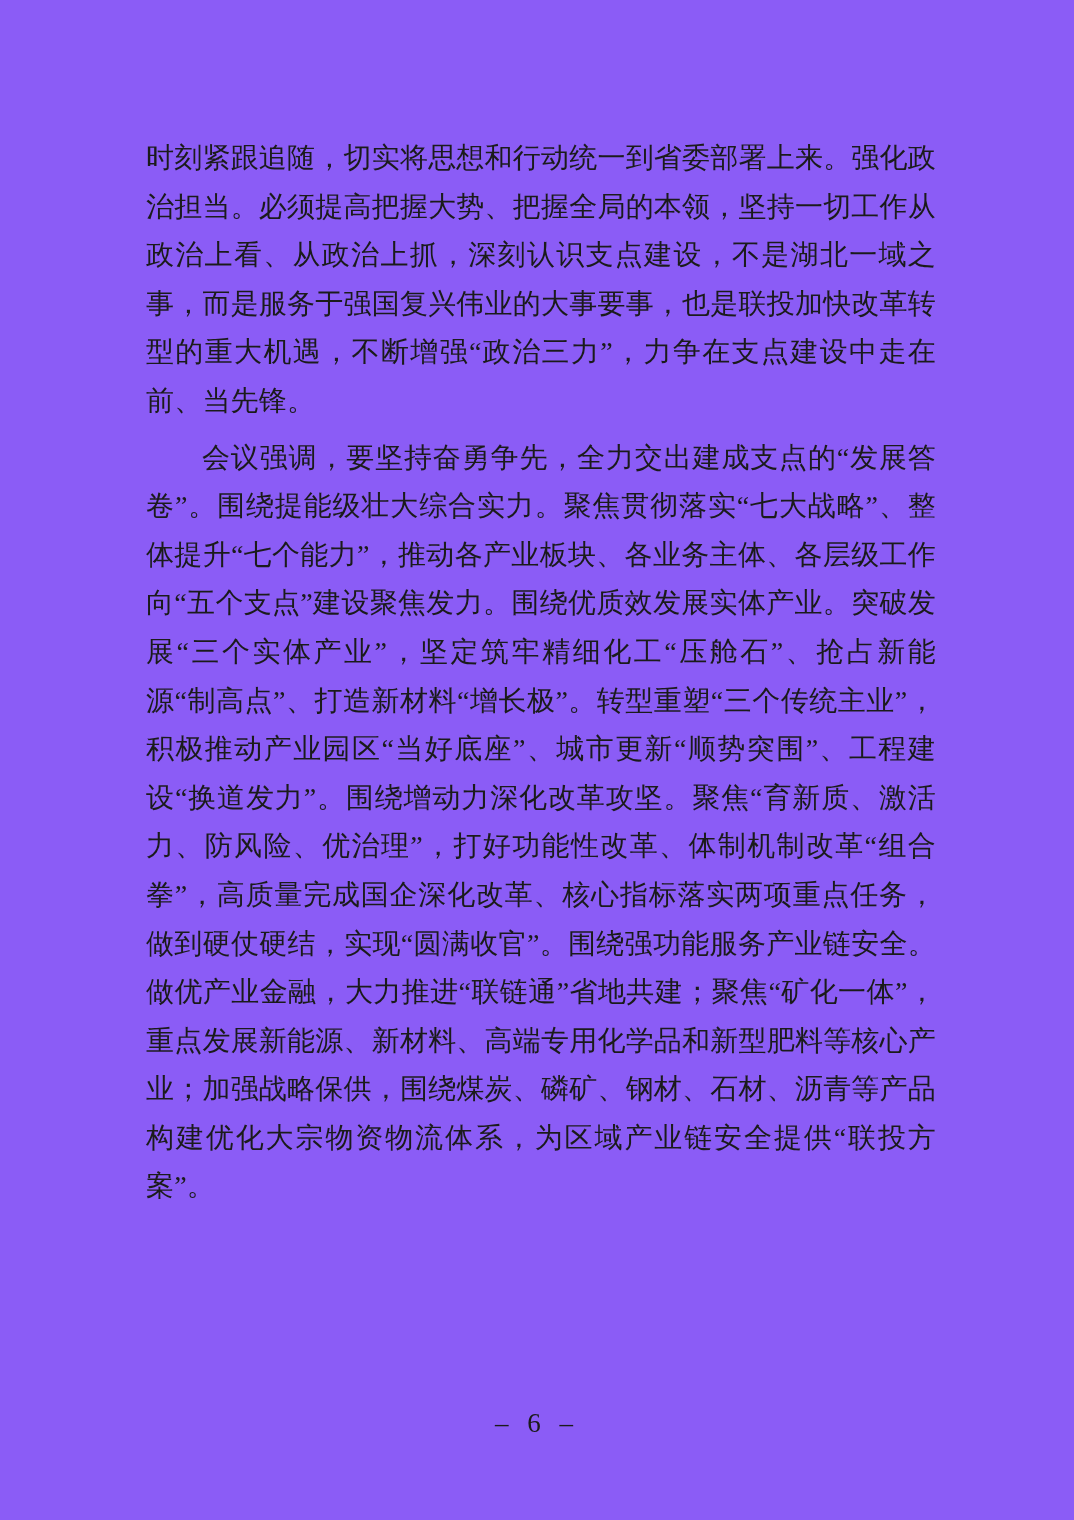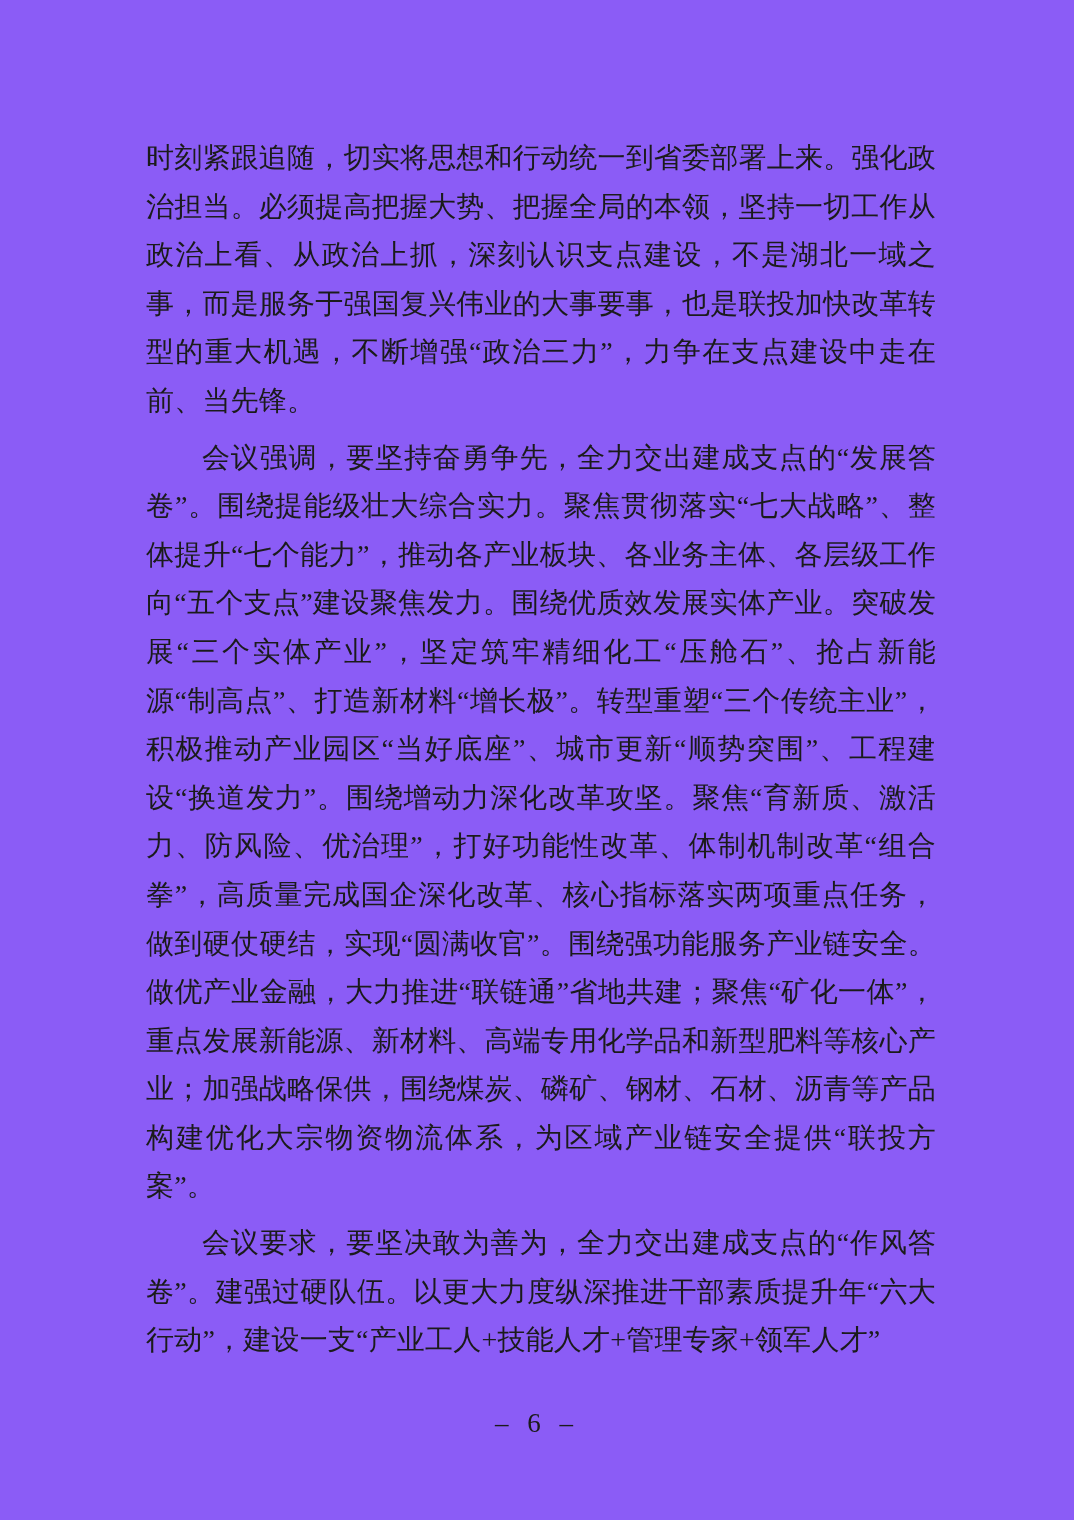--- a/index.html
+++ b/index.html
@@ -53,16 +53,15 @@
     letter-spacing: 6px;
   }
 </style>
 </head>
 <body>
 
 <div class="page">
   <div class="text-block">
     <p class="para">时刻紧跟追随，切实将思想和行动统一到省委部署上来。强化政治担当。必须提高把握大势、把握全局的本领，坚持一切工作从政治上看、从政治上抓，深刻认识支点建设，不是湖北一域之事，而是服务于强国复兴伟业的大事要事，也是联投加快改革转型的重大机遇，不断增强“政治三力”，力争在支点建设中走在前、当先锋。</p>
     <p class="para indented">会议强调，要坚持奋勇争先，全力交出建成支点的“发展答卷”。围绕提能级壮大综合实力。聚焦贯彻落实“七大战略”、整体提升“七个能力”，推动各产业板块、各业务主体、各层级工作向“五个支点”建设聚焦发力。围绕优质效发展实体产业。突破发展“三个实体产业”，坚定筑牢精细化工“压舱石”、抢占新能源“制高点”、打造新材料“增长极”。转型重塑“三个传统主业”，积极推动产业园区“当好底座”、城市更新“顺势突围”、工程建设“换道发力”。围绕增动力深化改革攻坚。聚焦“育新质、激活力、防风险、优治理”，打好功能性改革、体制机制改革“组合拳”，高质量完成国企深化改革、核心指标落实两项重点任务，做到硬仗硬结，实现“圆满收官”。围绕强功能服务产业链安全。做优产业金融，大力推进“联链通”省地共建；聚焦“矿化一体”，重点发展新能源、新材料、高端专用化学品和新型肥料等核心产业；加强战略保供，围绕煤炭、磷矿、钢材、石材、沥青等产品构建优化大宗物资物流体系，为区域产业链安全提供“联投方案”。</p>
-    <p class="para indented">会议要求，要坚决敢为善为，全力交出建成支点的“作风答卷”。建强过硬队伍。以更大力度纵深推进干部素质提升年“六大行动”，建设一支“产业工人+技能人才+管理专家+领军人才”</p>
   </div>
   <div class="page-number">– 6 –</div>
 </div>
 
 </body></html>

